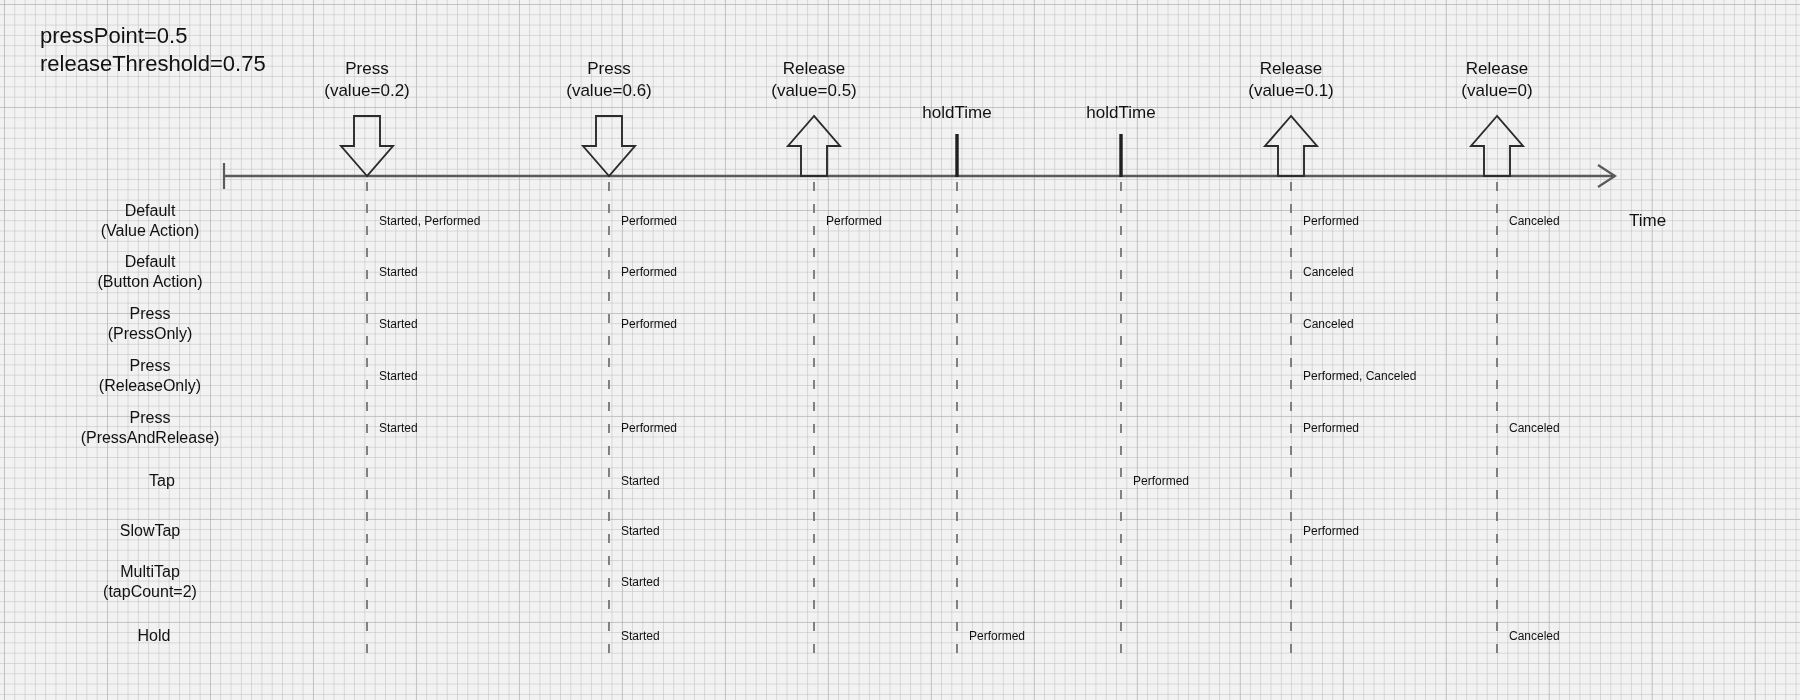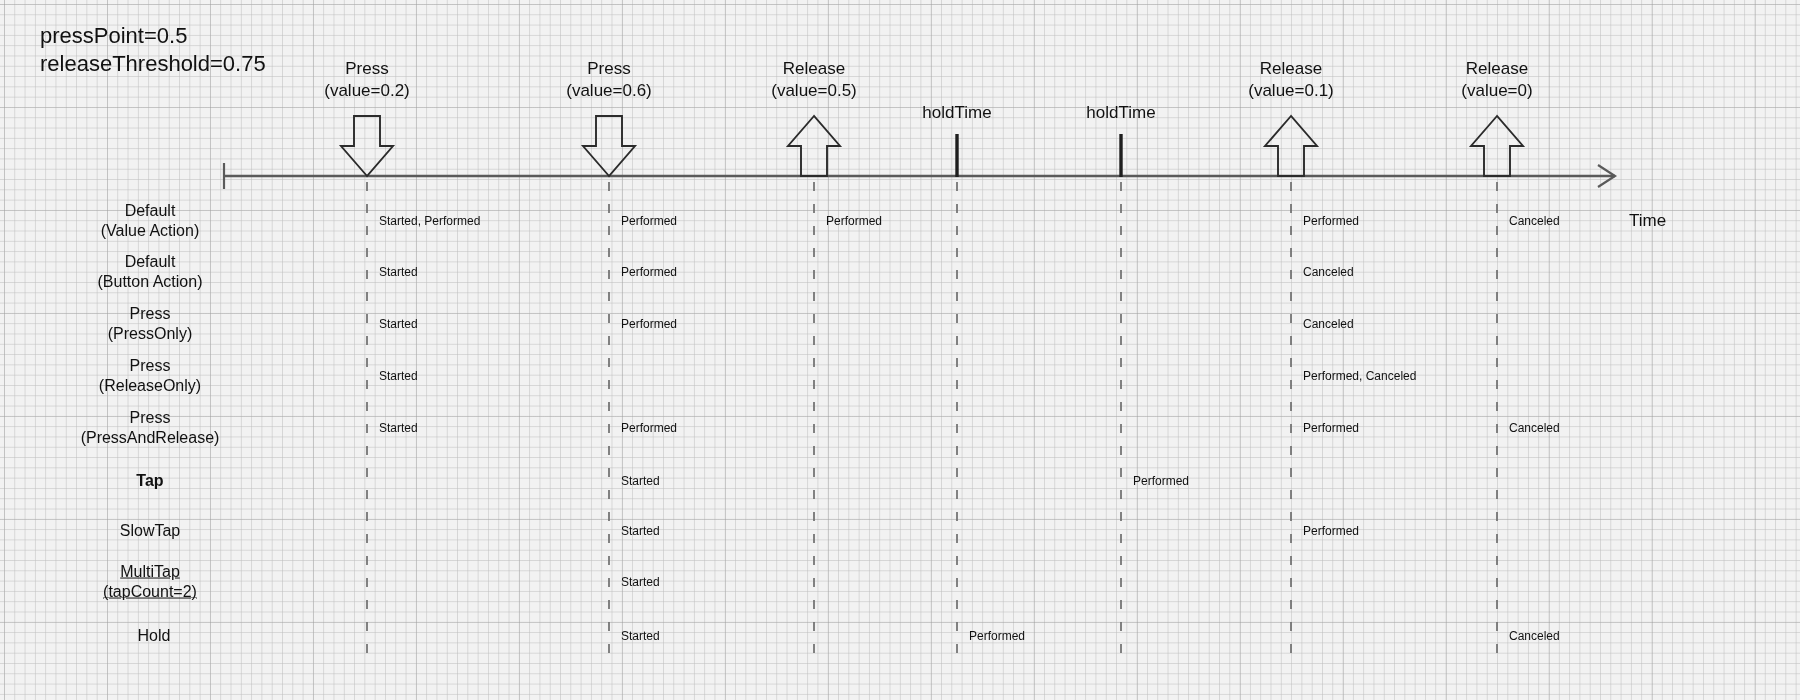--- a/index.html
+++ b/index.html
@@ -142,26 +142,26 @@
     <div class="row-label" style="left: 150px; top: 376px;">Press
 (ReleaseOnly)</div>
     <div class="cell" style="left: 379px; top: 376px;">Started</div>
     <div class="cell" style="left: 1303px; top: 376px;">Performed, Canceled</div>
     <div class="row-label" style="left: 150px; top: 428px;">Press
 (PressAndRelease)</div>
     <div class="cell" style="left: 379px; top: 428px;">Started</div>
     <div class="cell" style="left: 621px; top: 428px;">Performed</div>
     <div class="cell" style="left: 1303px; top: 428px;">Performed</div>
     <div class="cell" style="left: 1509px; top: 428px;">Canceled</div>
-    <div class="row-label" style="left: 150px; top: 481px; font-weight: bold;">Tap</div>
+    <div class="row-label" style="left: 162px; top: 481px;">Tap</div>
     <div class="cell" style="left: 621px; top: 481px;">Started</div>
     <div class="cell" style="left: 1133px; top: 481px;">Performed</div>
     <div class="row-label" style="left: 150px; top: 531px;">SlowTap</div>
     <div class="cell" style="left: 621px; top: 531px;">Started</div>
     <div class="cell" style="left: 1303px; top: 531px;">Performed</div>
-    <div class="row-label" style="left: 150px; top: 582px; text-decoration: underline;">MultiTap
+    <div class="row-label" style="left: 150px; top: 582px;">MultiTap
 (tapCount=2)</div>
     <div class="cell" style="left: 621px; top: 582px;">Started</div>
     <div class="row-label" style="left: 150px; top: 636px; padding-left: 8px;">Hold</div>
     <div class="cell" style="left: 621px; top: 636px;">Started</div>
     <div class="cell" style="left: 969px; top: 636px;">Performed</div>
     <div class="cell" style="left: 1509px; top: 636px;">Canceled</div>
   </div>
 
 </body></html>

